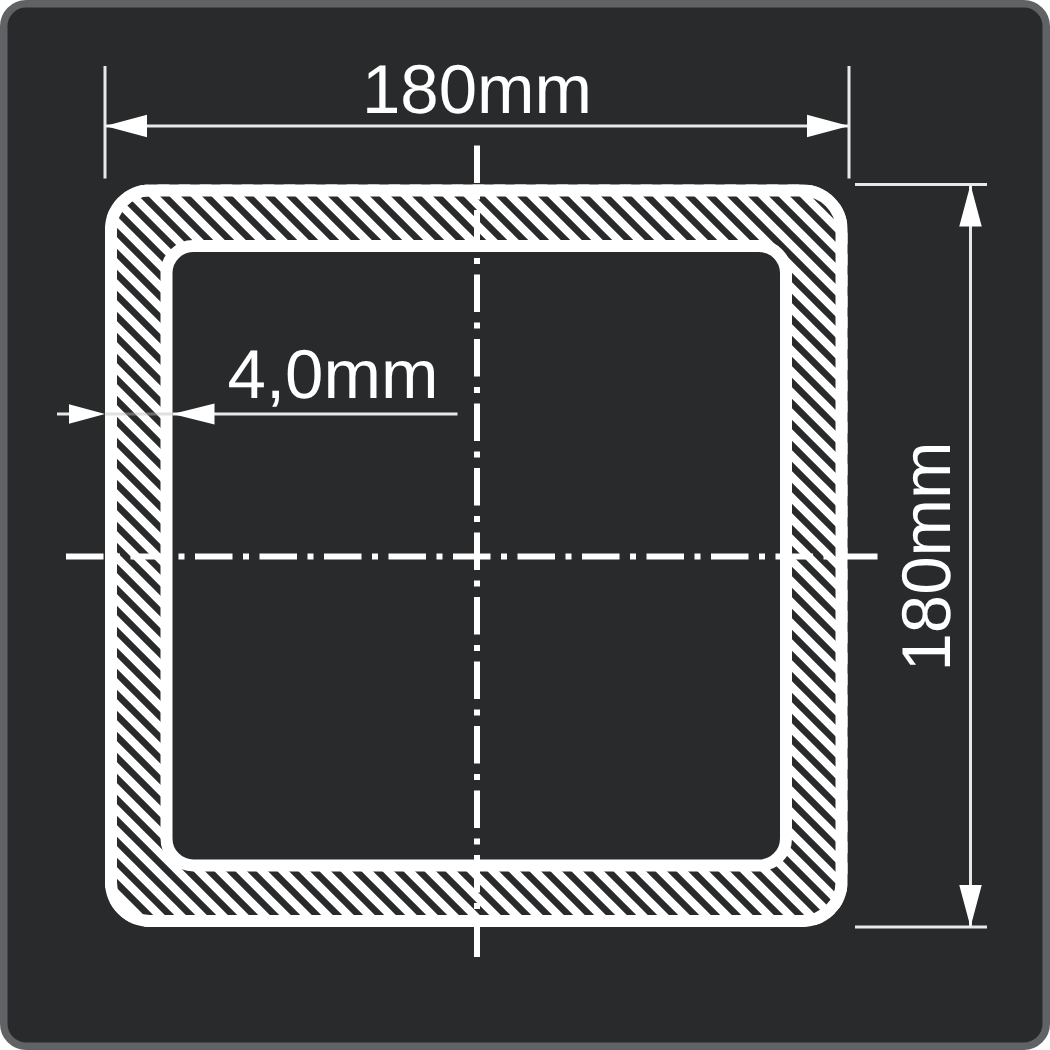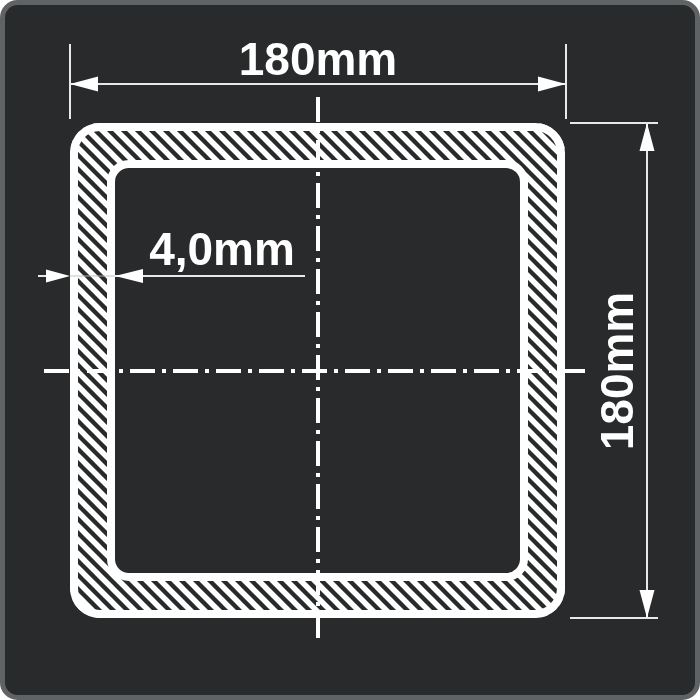--- a/index.html
+++ b/index.html
@@ -8,21 +8,20 @@
     background: #ffffff;
     width: 700px;
     height: 700px;
     overflow: hidden;
     font-family: "Liberation Sans", sans-serif;
   }
   .stage {
     position: relative;
     width: 700px;
     height: 700px;
-    font-weight: bold;
   }
   svg { display: block; }
   text.dim-label {
     font-family: "Liberation Sans", sans-serif;
     font-size: 46px;
     fill: #ffffff;
   }
 </style>
 </head>
 <body>

